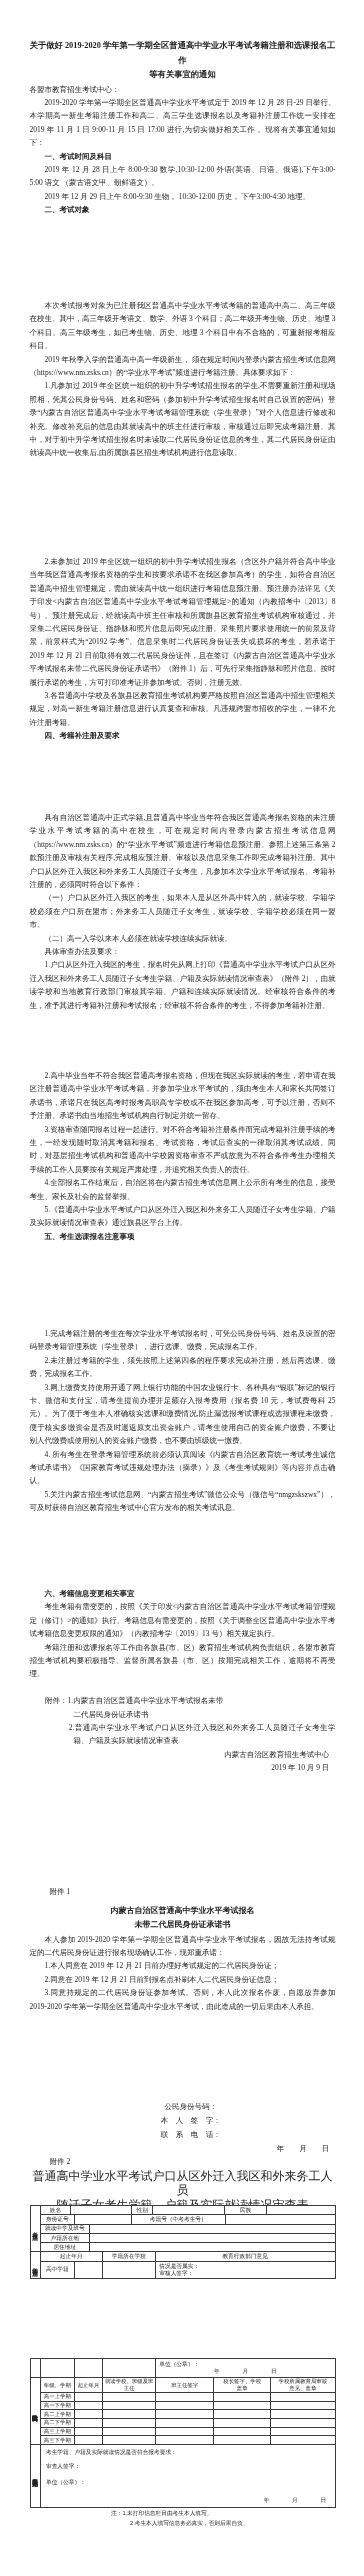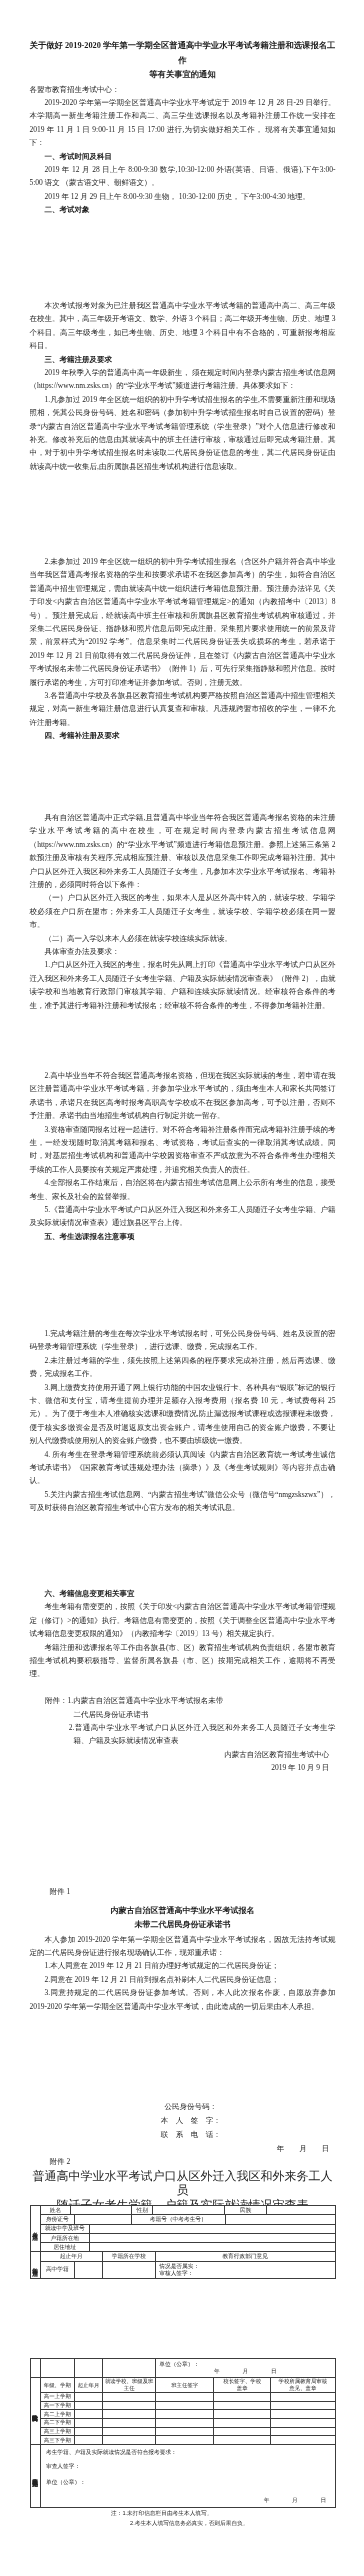--- a/index.html
+++ b/index.html
@@ -58,21 +58,20 @@
     <p class="salutation">各盟市教育招生考试中心：</p>
     <p class="p">2019-2020 学年第一学期全区普通高中学业水平考试定于 2019 年 12 月 28 日-29 日举行。本学期高一新生考籍注册工作和高二、高三学生选课报名以及考籍补注册工作统一安排在 2019 年 11 月 1 日 9:00-11 月 15 日 17:00 进行,为切实做好相关工作， 现将有关事宜通知如下：</p>
     <p class="ph">一、考试时间及科目</p>
     <p class="p">2019 年 12 月 28 日上午 8:00-9:30 数学,10:30-12:00 外语(英语、日语、俄语),下午3:00-5:00 语文 （蒙古语文甲、朝鲜语文）。</p>
     <p class="p">2019 年 12 月 29 日上午 8:00-9:30 生物， 10:30-12:00 历史， 下午3:00-4:30 地理。</p>
     <p class="ph">二、考试对象</p>
   </section>
 
   <section class="page" style="top:299px">
     <p class="p">本次考试报考对象为已注册我区普通高中学业水平考试考籍的普通高中高二、高三年级在校生。其中，高三年级开考语文、数学、外语 3 个科目；高二年级开考生物、历史、地理 3 个科目。高三年级考生，如已考生物、历史、地理 3 个科目中有不合格的，可重新报考相应科目。</p>
-    <p class="ph">三、考籍注册及要求</p>
     <p class="p">2019 年秋季入学的普通高中高一年级新生， 须在规定时间内登录内蒙古招生考试信息网（https://www.nm.zsks.cn）的“学业水平考试”频道进行考籍注册。具体要求如下：</p>
     <p class="p">1.凡参加过 2019 年全区统一组织的初中升学考试招生报名的学生,不需要重新注册和现场照相，凭其公民身份号码、姓名和密码（参加初中升学考试招生报名时自己设置的密码）登录“内蒙古自治区普通高中学业水平考试考籍管理系统（学生登录）”对个人信息进行修改和补充。修改补充后的信息由其就读高中的班主任进行审核，审核通过后即完成考籍注册。其中，对于初中升学考试招生报名时未读取二代居民身份证信息的考生，其二代居民身份证由就读高中统一收集后,由所属旗县区招生考试机构进行信息读取。</p>
   </section>
 
   <section class="page" style="top:555px">
     <p class="p">2.未参加过 2019 年全区统一组织的初中升学考试招生报名（含区外户籍并符合高中毕业当年我区普通高考报名资格的学生和按要求承诺不在我区参加高考）的学生，如符合自治区普通高中招生管理规定，需由就读高中统一组织进行考籍信息预注册。预注册办法详见《关于印发&lt;内蒙古自治区普通高中学业水平考试考籍管理规定&gt;的通知（内教招考中〔2013〕8 号）。预注册完成后，经就读高中班主任审核和所属旗县区教育招生考试机构审核通过，并采集二代居民身份证、指静脉和照片信息后即完成注册。采集照片要求使用统一的前景及背景，前景样式为“20192 学考”。信息采集时二代居民身份证丢失或损坏的考生，若承诺于 2019 年 12 月 21 日前取得有效二代居民身份证件，且在签订《内蒙古自治区普通高中学业水平考试报名未带二代居民身份证承诺书》（附件 1）后，可先行采集指静脉和照片信息。按时履行承诺的考生，方可打印准考证并参加考试。否则，注册无效。</p>
     <p class="p">3.各普通高中学校及各旗县区教育招生考试机构要严格按照自治区普通高中招生管理相关规定，对高一新生考籍注册信息进行认真复查和审核。凡违规跨盟市招收的学生，一律不允许注册考籍。</p>
     <p class="ph">四、考籍补注册及要求</p>
   </section>
 

